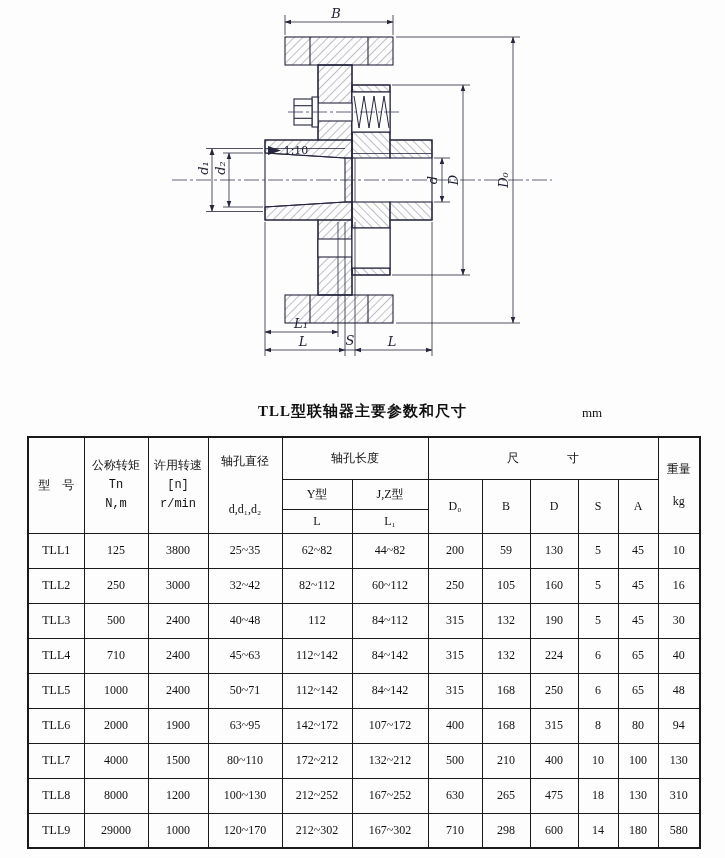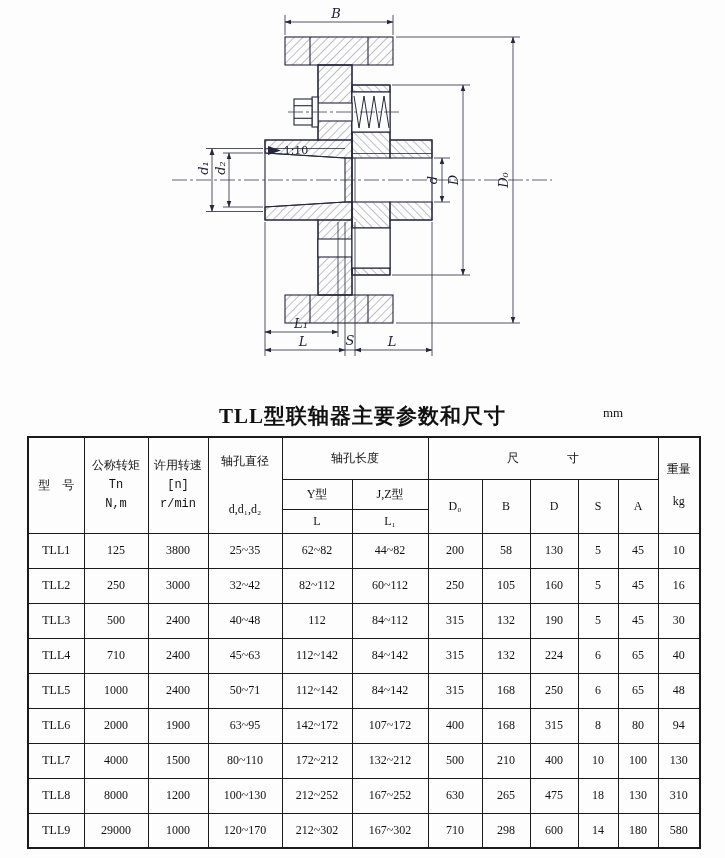--- a/index.html
+++ b/index.html
@@ -5,22 +5,22 @@
   * { margin:0; padding:0; box-sizing:border-box; }
   html,body { background:#fdfdfd; }
   body {
     width:725px; height:858px;
     font-family:"Liberation Serif","DejaVu Serif",serif;
     color:#111; overflow:hidden;
   }
   .page { position:relative; width:725px; height:858px; }
   svg.drawing { display:block; }
   .title-row { position:relative; height:24px; margin-top:4px; text-align:center; }
-  .title-text { font-size:21px; font-weight:bold; letter-spacing:1px; }
-  .unit-label { position:absolute; left:603px; top:3px; font-size:13px; }
+  .title-text { font-size:15px; font-weight:bold; letter-spacing:1px; }
+  .unit-label { position:absolute; left:582px; top:3px; font-size:13px; }
   table.params {
     border-collapse:collapse; table-layout:fixed;
     width:672px; margin:10px 0 0 27px;
     border:2px solid #1a1a1a;
   }
   table.params th, table.params td {
     border:1px solid #1a1a1a; text-align:center; vertical-align:middle;
     font-size:12px; font-weight:normal; padding:0 1px;
   }
   thead tr.h1 { height:42px; }
@@ -214,21 +214,21 @@
     </thead>
     <tbody>
         <tr>
           <td>TLL1</td>
           <td>125</td>
           <td>3800</td>
           <td>25~35</td>
           <td>62~82</td>
           <td>44~82</td>
           <td>200</td>
-          <td>58</td>
+          <td>59</td>
           <td>130</td>
           <td>5</td>
           <td>45</td>
           <td>10</td>
         </tr>
         <tr>
           <td>TLL2</td>
           <td>250</td>
           <td>3000</td>
           <td>32~42</td>

